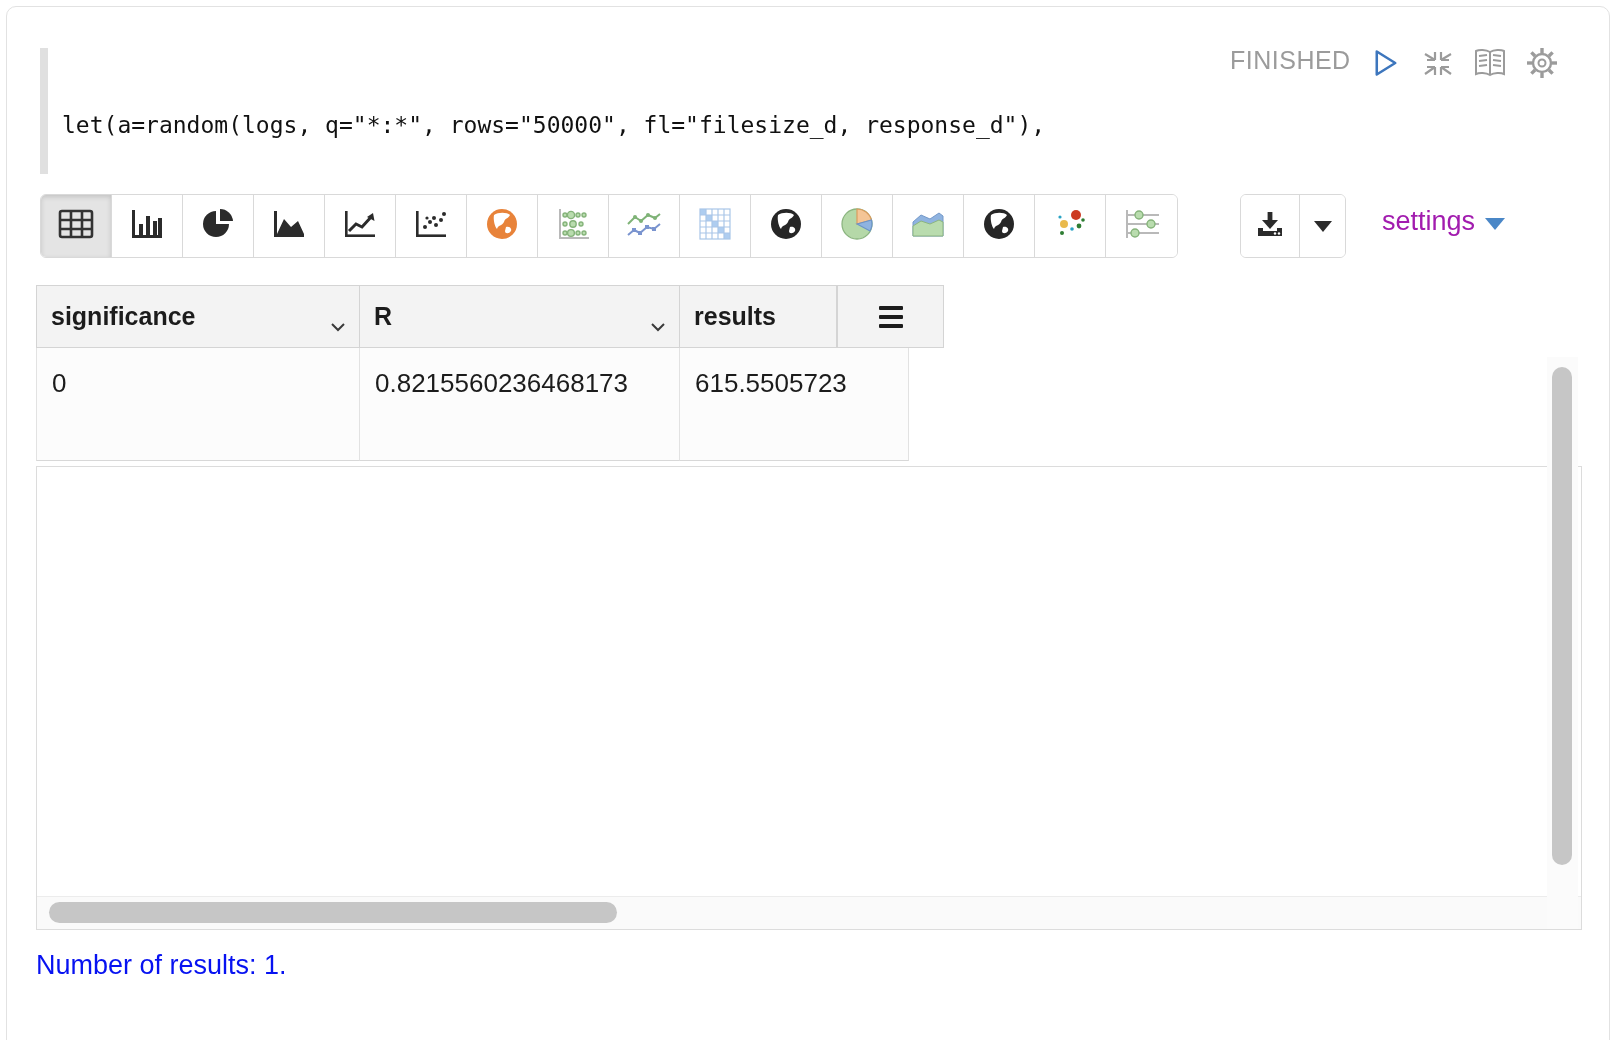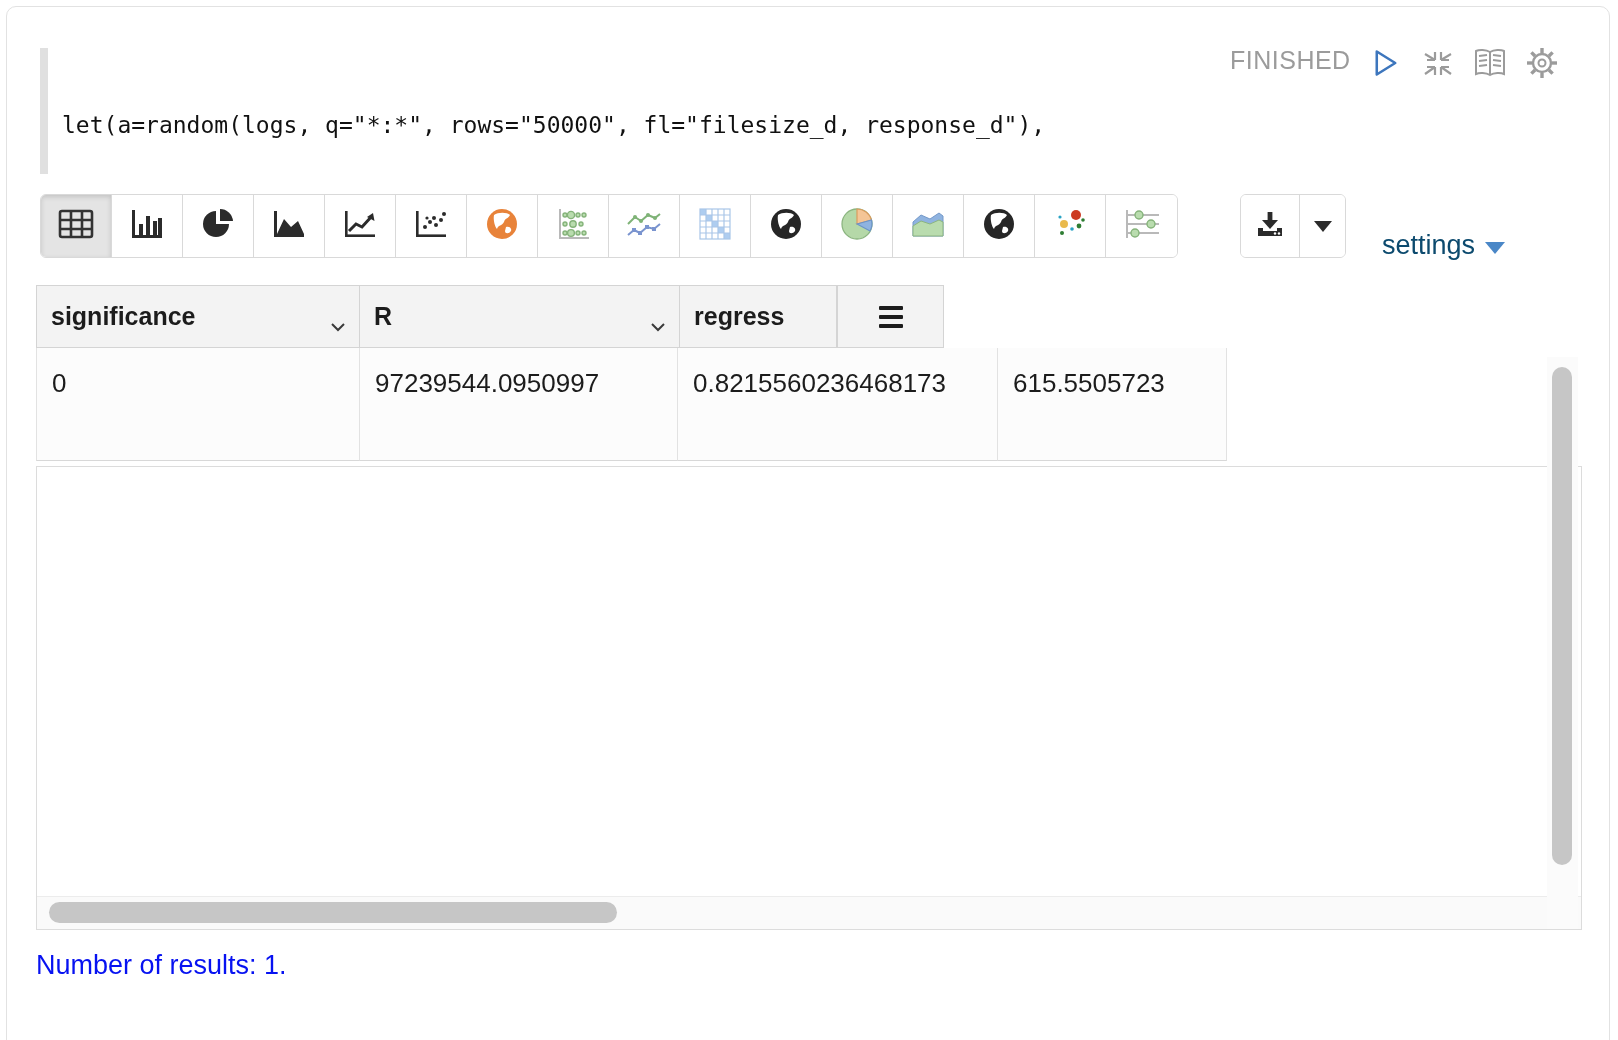--- a/index.html
+++ b/index.html
@@ -28,21 +28,21 @@
   .tb-btn.selected { background:#e4e4e4; box-shadow:inset 0 2px 5px rgba(0,0,0,.15); }
   .dl-group { position:absolute; left:1240px; top:194px; display:inline-flex;
               border:1px solid #d9d9d9; border-radius:6px; overflow:hidden; }
   .dl-btn { width:58px; height:62px; display:flex; align-items:center; justify-content:center;
             background:#fff; cursor:pointer; }
   .dl-caret { width:46px; height:62px; border-left:1px solid #d9d9d9; display:flex;
               align-items:center; justify-content:center; background:#fff; cursor:pointer; }
   .caret-down { width:0; height:0; border-left:9px solid transparent; border-right:9px solid transparent;
                 border-top:11px solid #2b2b2b; }
   .settings-link { position:absolute; left:1382px; top:206px; display:flex; align-items:center; gap:10px;
-                   color:#0c4a6e; font-size:27px; cursor:pointer;margin-top:24px; }
+                   color:#a21caf; font-size:27px; cursor:pointer; }
   .settings-caret { width:0; height:0; border-left:10px solid transparent; border-right:10px solid transparent;
                     border-top:12px solid #4a87c7; margin-top:4px; }
 
   
   .grid { position:absolute; left:36px; top:285px; width:1546px; }
   .hdr-row { display:flex; height:63px; }
   .hdr-cell { background:#f3f3f3; border:1px solid #d4d4d4; border-left:none; position:relative;
               display:flex; align-items:center; padding:7px 14px; font-weight:bold; font-size:25px;
               color:#1c1c1c; white-space:nowrap; overflow:hidden; cursor:pointer; }
   .hdr-cell:first-child { border-left:1px solid #d4d4d4; }
@@ -373,31 +373,30 @@
     </div>
     <div class="hdr-cell" style="width:320px">
       <span>R</span>
       <span class="hdr-chevron">
         <svg width="18" height="12">
             <polyline points="3,3 9,9 15,3" stroke="#3a3a3a" stroke-width="2" fill="none"></polyline>
           </svg>
       </span>
     </div>
     <div class="hdr-cell" style="width:157px">
-      <span>regress</span>
+      <span>results</span>
     </div>
     <div class="menu-cell" style="width:107px">
       <span class="menu-bar"></span>
       <span class="menu-bar"></span>
       <span class="menu-bar"></span>
     </div>
   </div>
   <div class="data-row">
     <div class="data-cell" style="width:324px">0</div>
-    <div class="data-cell" style="width:318px">97239544.0950997</div>
     <div class="data-cell" style="width:320px">0.8215560236468173</div>
     <div class="data-cell" style="width:229px">615.5505723</div>
   </div>
 </div>
 
 <div class="viewport">
   <div class="hscroll-track">
     <div class="hscroll-thumb"></div>
   </div>
 </div>

